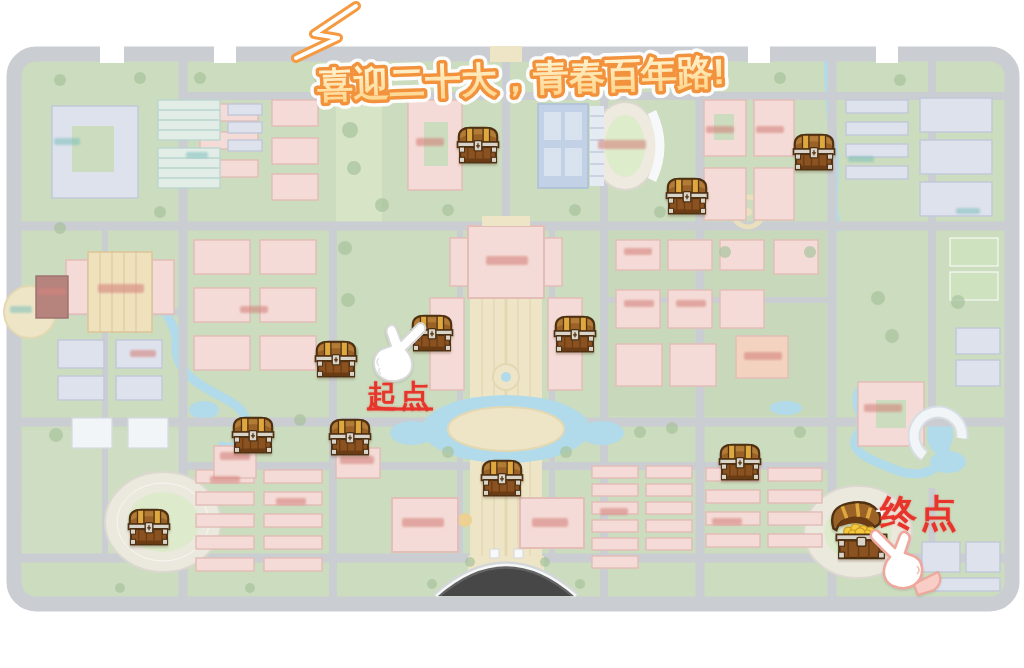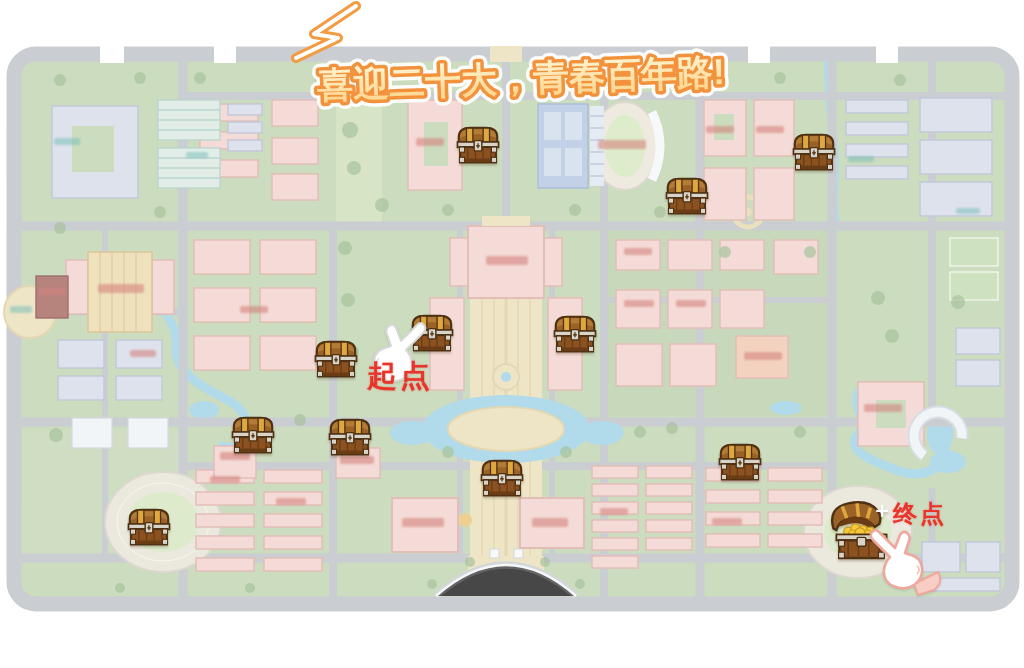--- a/index.html
+++ b/index.html
@@ -8,21 +8,21 @@
   .map-svg{position:absolute;left:0;top:0;filter:blur(.5px) saturate(.92);}
   .ov{position:absolute;}
   .banner{left:0;top:0;pointer-events:none;}
   .t-halo{fill:none;stroke:#ffffff;stroke-width:14;stroke-linejoin:round;opacity:.95;}
   .t-main{fill:url(#titleGrad);stroke:#f2923c;stroke-width:7;stroke-linejoin:round;paint-order:stroke;}
   .swoosh{left:268px;top:0px;}
   .chest{position:absolute;filter:drop-shadow(0 2px 1px rgba(60,30,0,.25));}
   .map-label{position:absolute;transform:translate(-50%,-50%);font-weight:700;color:#e8352b;
              letter-spacing:3px;white-space:nowrap;text-shadow:0 0 2px rgba(230,60,45,.5);}
   .map-label.start{font-size:30px;}
-  .map-label.end{font-size:24px;}
+  .map-label.end{font-size:37px;}
   .hand{position:absolute;}
   .hand-start{left:364px;top:320px;filter:drop-shadow(0 1px 1px rgba(0,0,0,.12));}
   .hand-end{left:868px;top:528px;filter:drop-shadow(0 1px 1px rgba(0,0,0,.12));}
   .defs-holder{position:absolute;width:0;height:0;overflow:hidden;}
 </style>
 </head>
 <body>
 
 <div class="stage">
 
@@ -421,16 +421,16 @@
     <path d="M53,5 Q57,1 60,5 Q63,9 59,13 L42,30 Q47,35 48,43 Q49,54 39,59 Q27,64 18,58 Q9,52 10,41 Q11,31 21,28 L27,26 L23,14 Q21,9 25,6 Q29,3 32,8 L37,21 Z" fill="#ffffff" stroke="#d8d8d8" stroke-width="2" stroke-linejoin="round"></path>
     <path d="M15,38 q-4,4 0,8 M16,48 q-3,3 1,6" fill="none" stroke="#e4e4e4" stroke-width="1.6"></path>
   </svg>
 
   <svg class="hand hand-end" width="76" height="68" viewBox="0 0 76 68">
     <path d="M46,56 L70,44 Q76,54 66,62 L50,67 Z" fill="#f8cdc5" stroke="#efa79c" stroke-width="2" stroke-linejoin="round"></path>
     <path d="M11,4 Q7,0 4,4 Q1,8 5,12 L22,29 Q17,34 16,42 Q15,53 25,58 Q37,63 46,57 Q55,51 54,40 Q53,30 43,27 L37,25 L41,13 Q43,8 39,5 Q35,2 32,7 L27,20 Z" fill="#ffffff" stroke="#efa79c" stroke-width="2.5" stroke-linejoin="round"></path>
     <path d="M49,38 q4,4 0,8" fill="none" stroke="#f3beb4" stroke-width="1.6"></path>
   </svg>
 
-  <div class="map-label start ov" style="left: 400px; top: 376px;">起点</div>
+  <div class="map-label start ov" style="left: 400px; top: 396px; text-decoration: underline;">起点</div>
   <div class="map-label end ov" style="left: 920px; top: 514px;">终点</div>
 
 </div>
 
 </body></html>

